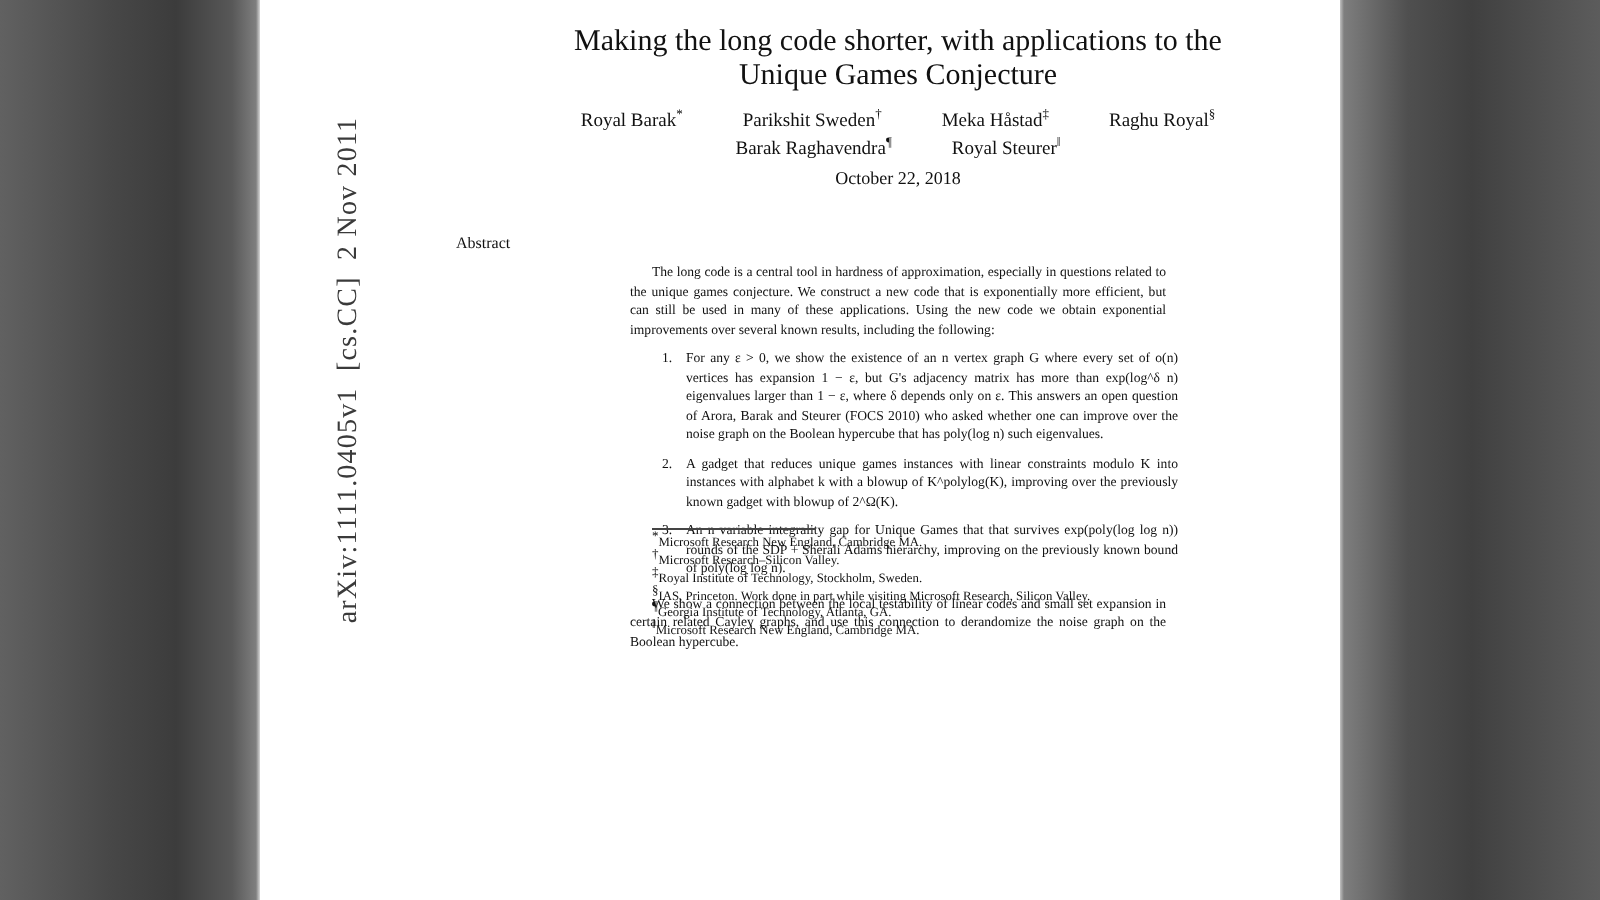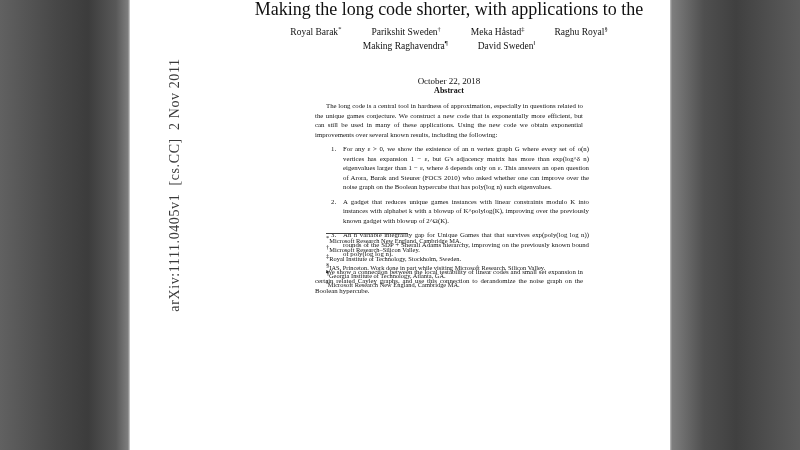--- a/index.html
+++ b/index.html
@@ -22,30 +22,30 @@
   .watermark {
     position:absolute; left:45px; top:185px;
     transform:translate(-50%,-50%) rotate(-90deg);
     white-space:pre;
     font-family:"Liberation Serif", serif;
     font-size:14px; letter-spacing:0.6px; color:#3a3a3a;
   }
 
   .content { position:absolute; left:98px; top:0; width:442px; color:#111; }
 
-  .title { padding-top:1px; text-align:center; font-size:18px; line-height:17px; font-weight:normal;font-family:Liberation Serif, serif; }
+  .title { padding-top:13px; text-align:center; font-size:15px; line-height:17px; font-weight:normal;font-family:Liberation Serif, serif; }
 
   .authors { margin-top:9px; display:flex; flex-direction:column; gap:4px; }
   .authors-row { display:flex; justify-content:center; gap:30px; font-size:9.5px; }
   .author { white-space:nowrap; }
   .author sup, .fn sup { font-size:6.5px; line-height:0; }
 
-  .date { margin-top:25px; text-align:center; font-size:9px; }
+  .date { margin-top:4px; text-align:center; font-size:9px; }
 
-  .abstract-heading { text-align:center; font-size:8px; font-weight:bold; }
+  .abstract-heading { margin-top:23px; font-size:8px; font-weight:normal; }
 
   .abstract-body { width:268px; margin:6px auto 0; font-size:6.8px; }
   .para { text-align:justify; line-height:9.5px; }
   .para.indent { text-indent:11px; }
 
   .item { display:flex; margin:5px -6px 0 16px; line-height:9.3px; }
   .item-num { width:12px; flex:none; }
   .item-text { text-align:justify; }
 
   .closing { margin-top:8px; }
@@ -59,32 +59,33 @@
 
 <div class="screen">
   <div class="page">
 
     <div class="watermark">arXiv:1111.0405v1  [cs.CC]  2 Nov 2011</div>
 
     <div class="content">
 
       <h1 class="title">
         <span>Making the long code shorter, with applications to the</span><br>
+        <span>Unique Games Conjecture</span>
       </h1>
 
       <div class="authors">
         <div class="authors-row">
           <span class="author"><span>Royal Barak</span><sup>*</sup></span>
           <span class="author"><span>Parikshit Sweden</span><sup>†</sup></span>
           <span class="author"><span>Meka Håstad</span><sup>‡</sup></span>
           <span class="author"><span>Raghu Royal</span><sup>§</sup></span>
         </div>
         <div class="authors-row">
-          <span class="author"><span>Making Raghavendra</span><sup>¶</sup></span>
-          <span class="author"><span>David Sweden</span><sup>‖</sup></span>
+          <span class="author"><span>Barak Raghavendra</span><sup>¶</sup></span>
+          <span class="author"><span>Royal Steurer</span><sup>‖</sup></span>
         </div>
       </div>
 
       <div class="date">October 22, 2018</div>
 
       <div class="abstract-heading">Abstract</div>
 
       <div class="abstract-body">
         <p class="para indent">The long code is a central tool in hardness of approximation, especially in questions related to the unique games conjecture.  We construct a new code that is exponentially more efficient, but can still be used in many of these applications.  Using the new code we obtain exponential improvements over several known results, including the following:</p>
 

